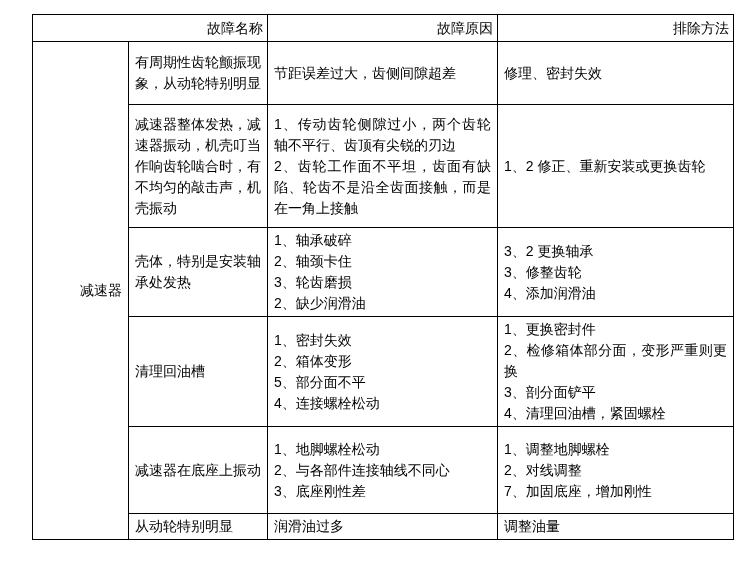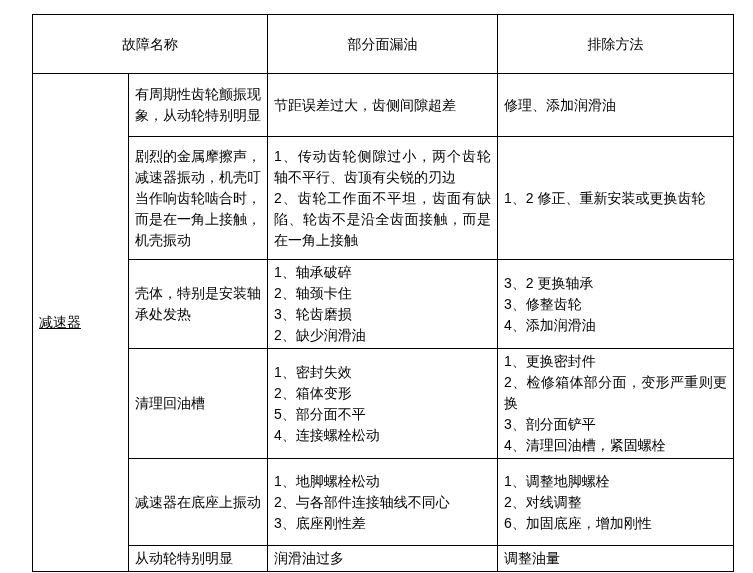--- a/index.html
+++ b/index.html
@@ -36,31 +36,30 @@
     border: 1px solid #000000;
     font-size: 14px;
     line-height: 21px;
     padding: 2px 6px;
     vertical-align: middle;
     word-break: break-all;
     overflow: hidden;
   }
   .fault-table th {
     font-weight: normal;
-    text-align: center;
+    text-align: right;
     height: 22px;
-    padding: 18px 4px;
+    padding: 2px 4px;
   }
   .fault-table td {
     text-align: justify;
   }
   td.equip-cell {
-    text-align: left;
+    text-align: right;
     vertical-align: middle;
-    text-decoration: underline;
   }
   tr.r1 td { height: 58px; }
   tr.r2 td { height: 118px; }
   tr.r3 td { height: 78px; }
   tr.r4 td { height: 98px; }
   tr.r5 td { height: 82px; }
   tr.r6 td { height: 20px; }
   .line { display: block; }
 </style>
 </head>
@@ -70,37 +69,37 @@
   <table class="fault-table">
     <colgroup>
       <col class="c-equip">
       <col class="c-name">
       <col class="c-cause">
       <col class="c-method">
     </colgroup>
     <thead>
       <tr>
         <th colspan="2">故障名称</th>
-        <th>部分面漏油</th>
+        <th>故障原因</th>
         <th>排除方法</th>
       </tr>
     </thead>
     <tbody>
       <tr class="r1">
         <td rowspan="6" class="equip-cell">减速器</td>
         <td>有周期性齿轮颤振现象，从动轮特别明显</td>
         <td>
           <span class="line">节距误差过大，齿侧间隙超差</span>
         </td>
         <td>
-          <span class="line">修理、添加润滑油</span>
+          <span class="line">修理、密封失效</span>
         </td>
       </tr>
       <tr class="r2">
-        <td>剧烈的金属摩擦声，减速器振动，机壳叮当作响齿轮啮合时，而是在一角上接触，机壳振动</td>
+        <td>减速器整体发热，减速器振动，机壳叮当作响齿轮啮合时，有不均匀的敲击声，机壳振动</td>
         <td>
           <span class="line">1、传动齿轮侧隙过小，两个齿轮轴不平行、齿顶有尖锐的刃边</span>
           <span class="line">2、齿轮工作面不平坦，齿面有缺陷、轮齿不是沿全齿面接触，而是在一角上接触</span>
         </td>
         <td>
           <span class="line">1、2 修正、重新安装或更换齿轮</span>
         </td>
       </tr>
       <tr class="r3">
         <td>壳体，特别是安装轴承处发热</td>
@@ -134,21 +133,21 @@
       <tr class="r5">
         <td>减速器在底座上振动</td>
         <td>
           <span class="line">1、地脚螺栓松动</span>
           <span class="line">2、与各部件连接轴线不同心</span>
           <span class="line">3、底座刚性差</span>
         </td>
         <td>
           <span class="line">1、调整地脚螺栓</span>
           <span class="line">2、对线调整</span>
-          <span class="line">6、加固底座，增加刚性</span>
+          <span class="line">7、加固底座，增加刚性</span>
         </td>
       </tr>
       <tr class="r6">
         <td>从动轮特别明显</td>
         <td>
           <span class="line">润滑油过多</span>
         </td>
         <td>
           <span class="line">调整油量</span>
         </td>

